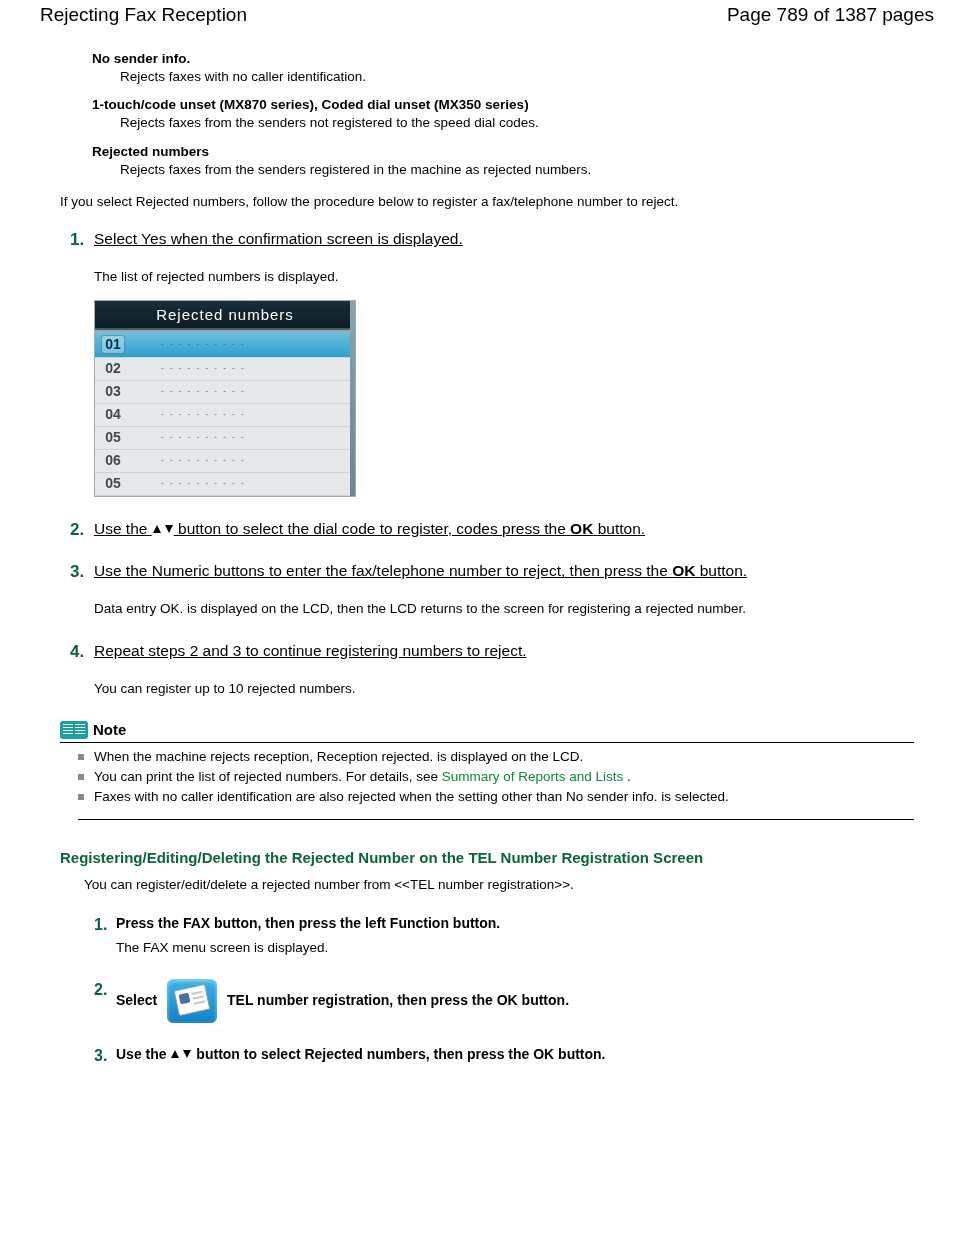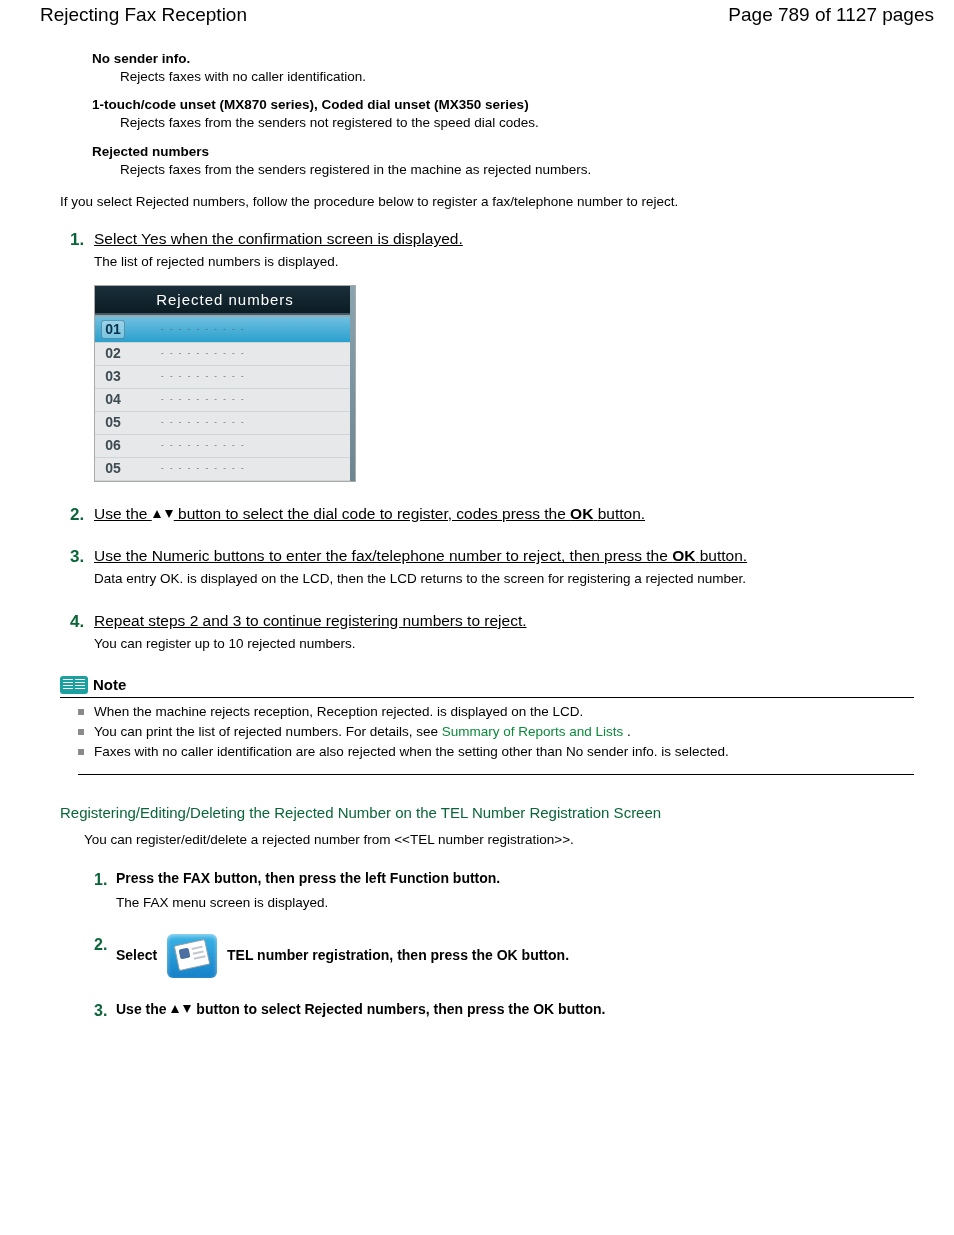--- a/index.html
+++ b/index.html
@@ -62,21 +62,21 @@
     color: #0a6638;
     font-weight: bold;
     font-size: 17px;
   }
   ol.steps > li .step-title {
     font-size: 15.5px;
     text-decoration: underline;
   }
   ol.steps > li .step-sub {
     font-size: 13.5px;
-    margin-top: 3px;
+    margin-top: 18px;
   }
   .bold {
     font-weight: bold;
     font-family: Arial, sans-serif;
   }
   .ok {
     font-weight: bold;
   }
   .arrows svg { vertical-align: -2px; }
 
@@ -192,21 +192,21 @@
     left: 0; top: 6px;
     width: 6px; height: 6px;
     background: #8a8a8a;
   }
   .note-link {
     color: #0a8a3a;
   }
 
   .sub-section-title {
     color: #0a6638;
-    font-weight: normal;
+    font-weight: bold;
     font-size: 15px;
     margin: 28px 0 8px 20px;
   }
   .sub-section-intro {
     margin-left: 44px;
     font-size: 13.5px;
     margin-bottom: 20px;
   }
   ol.sub-steps {
     list-style: none;
@@ -268,21 +268,21 @@
   .app-icon .card .l2 { top: 10px; }
   .app-icon .card .l3 { top: 15px; width: 12px; }
 </style>
 </head>
 <body>
 
 <div class="page">
 
   <div class="top-bar">
     <span>Rejecting Fax Reception</span>
-    <span>Page 789 of 1127 pages</span>
+    <span>Page 789 of 1387 pages</span>
   </div>
 
   <div class="block">
     <div class="heading">No sender info.</div>
     <div class="desc">Rejects faxes with no caller identification.</div>
   </div>
   <div class="block">
     <div class="heading">1-touch/code unset (MX870 series), Coded dial unset (MX350 series)</div>
     <div class="desc">Rejects faxes from the senders not registered to the speed dial codes.</div>
   </div>

